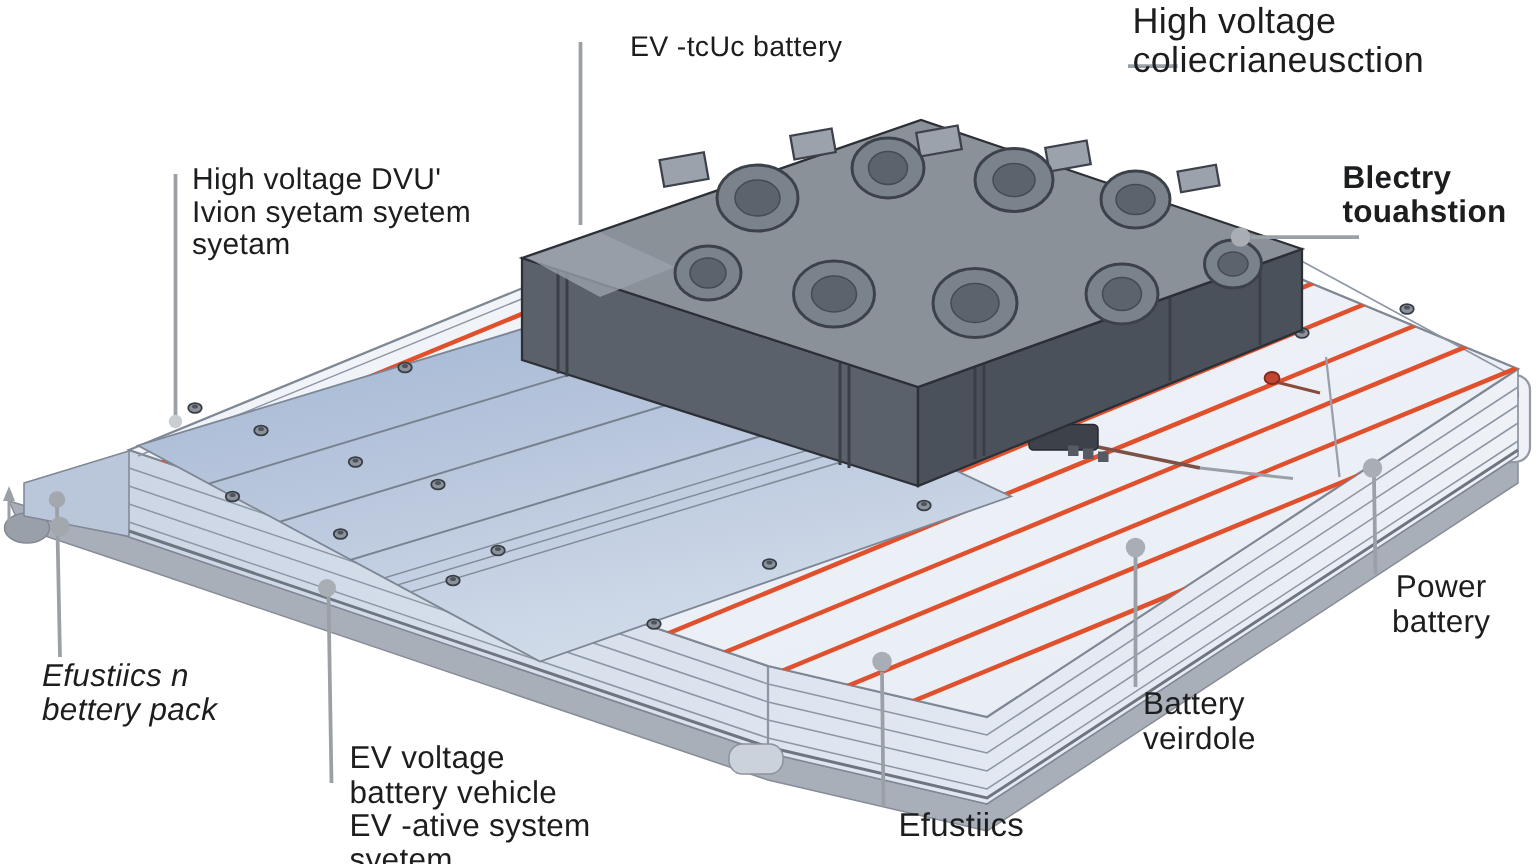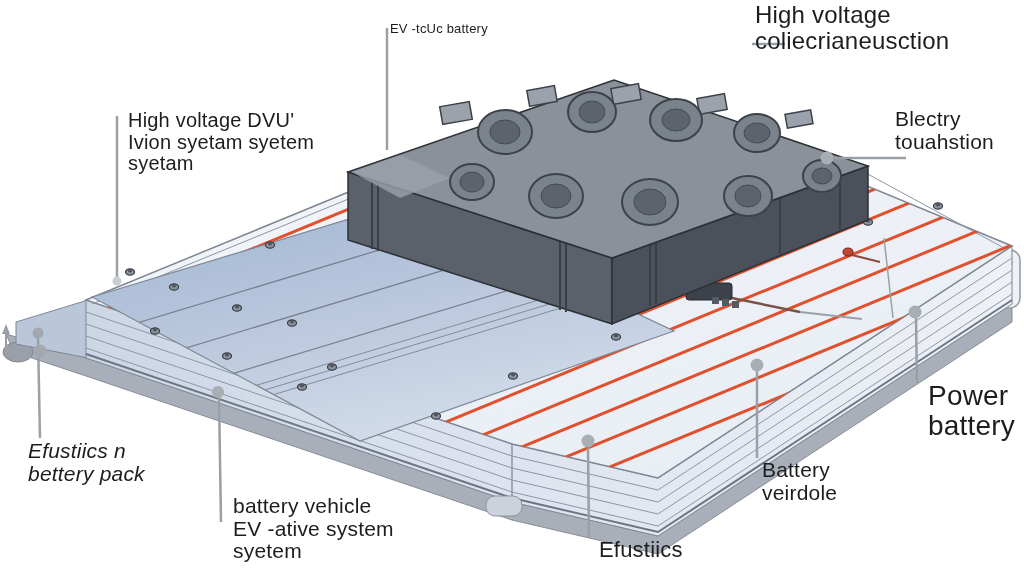--- a/index.html
+++ b/index.html
@@ -14,24 +14,24 @@
     background:var(--bg);overflow:hidden;
     font-family:"Liberation Sans", sans-serif;
   }
   #scene{position:absolute;left:0;top:0;}
   .label{
     position:absolute;color:var(--text);letter-spacing:.2px;
     line-height:1.08;white-space:nowrap;
   }
   .label span{display:block;}
   #label-hv-dc{left:128px;top:110px;font-size:20px;}
-  #label-ev-batt-top{left:390px;top:22px;font-size:13px;}
+  #label-ev-batt-top{left:420px;top:22px;font-size:19px;}
   #label-hv-conn{left:755px;top:2px;font-size:24px;}
-  #label-electry{left:895px;top:108px;font-size:21px;}
-  #label-power{left:928px;top:381px;font-size:28px;}
+  #label-electry{left:895px;top:108px;font-size:21px;font-weight:bold;}
+  #label-power{left:928px;top:381px;font-size:21px;text-align:center;}
   #label-batt-veh{left:762px;top:459px;font-size:21px;}
   #label-toweraxin{left:599px;top:538px;font-size:22px;}
   #label-ev-voltage{left:233px;top:495px;font-size:21px;}
   #label-pack-ports{left:28px;top:440px;font-size:21px;font-style:italic;}
 </style>
 </head>
 <body>
 
 <div id="canvas">
 
@@ -284,20 +284,21 @@
   <div class="label" id="label-batt-veh">
     <span>Battery</span>
     <span>veirdole</span>
   </div>
 
   <div class="label" id="label-toweraxin">
     <span>Efustiics</span>
   </div>
 
   <div class="label" id="label-ev-voltage">
+    <span>EV voltage</span>
     <span>battery vehicle</span>
     <span>EV -ative system</span>
     <span>syetem</span>
   </div>
 
   <div class="label" id="label-pack-ports">
     <span>Efustiics n</span>
     <span>bettery pack</span>
   </div>
 

